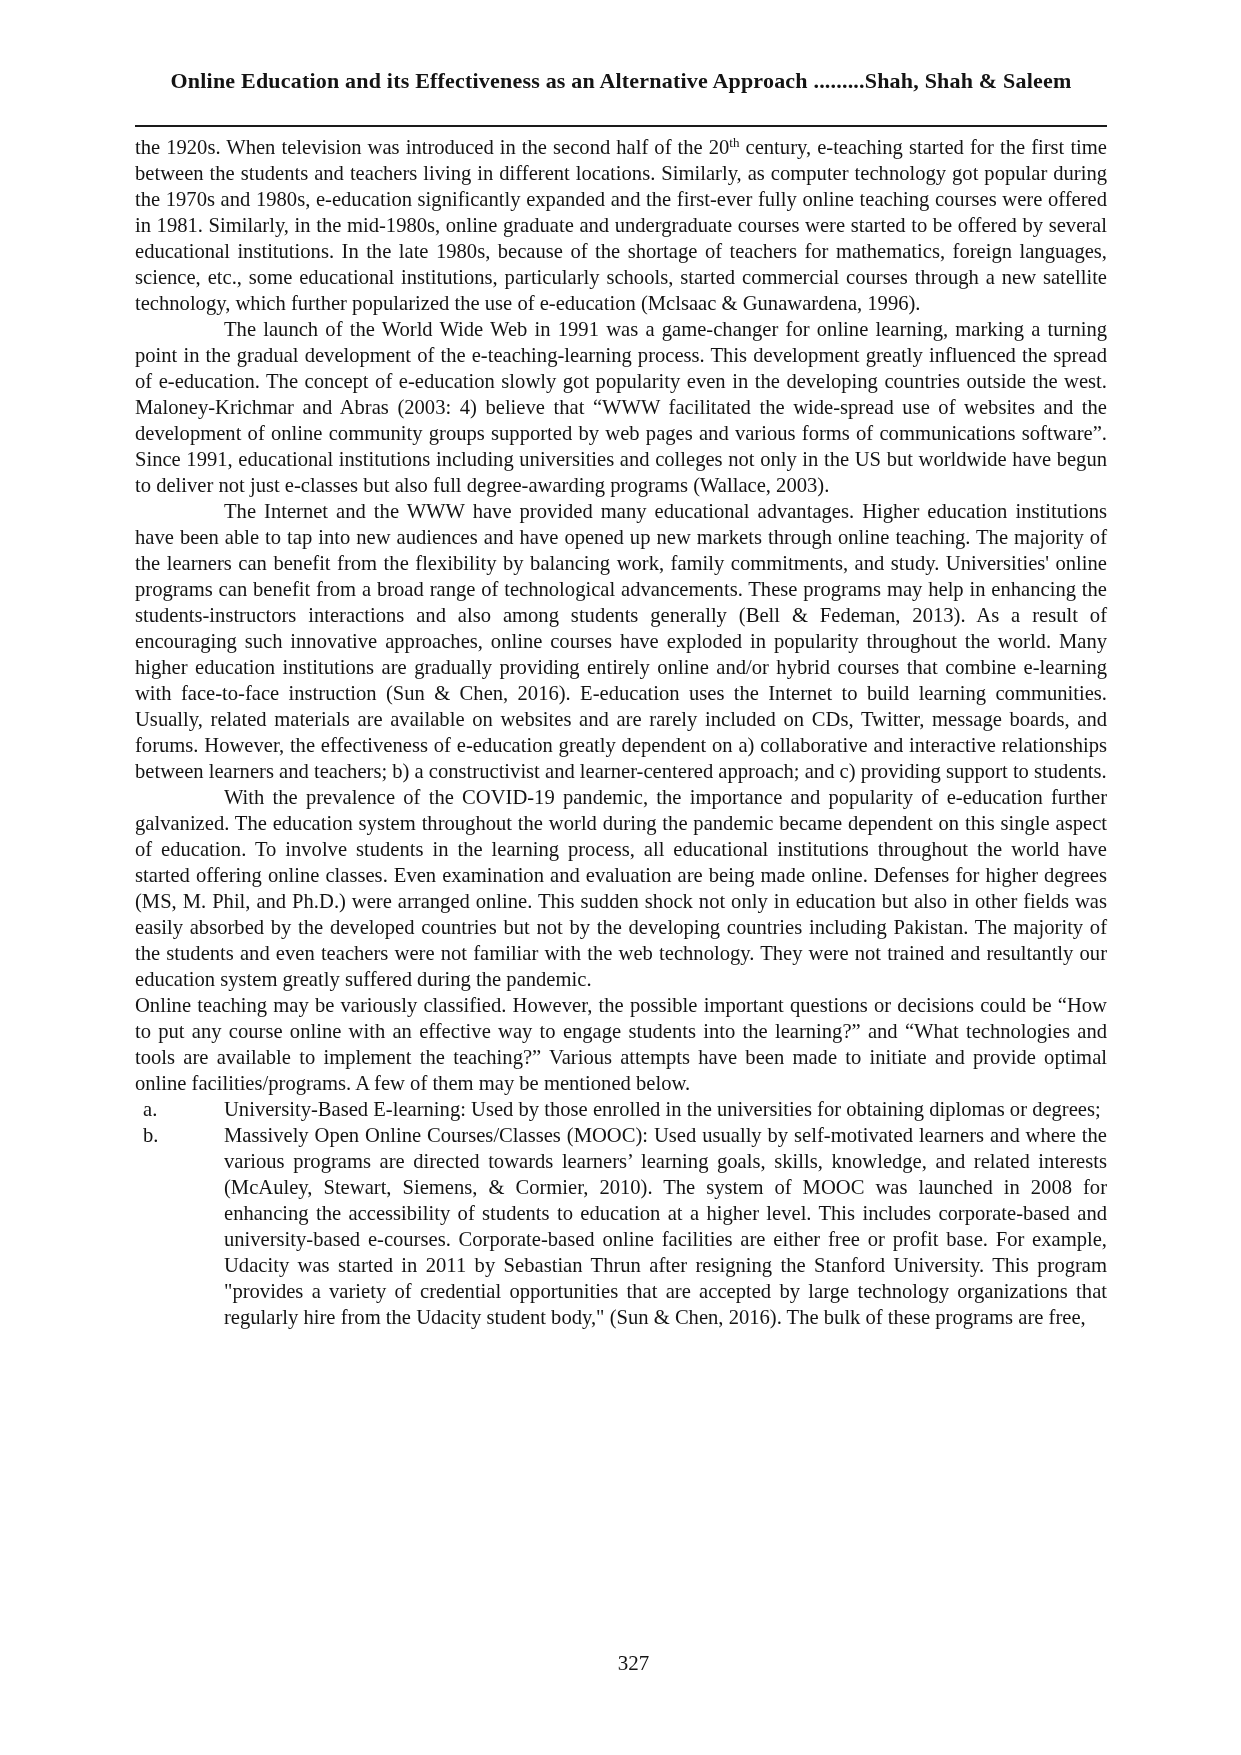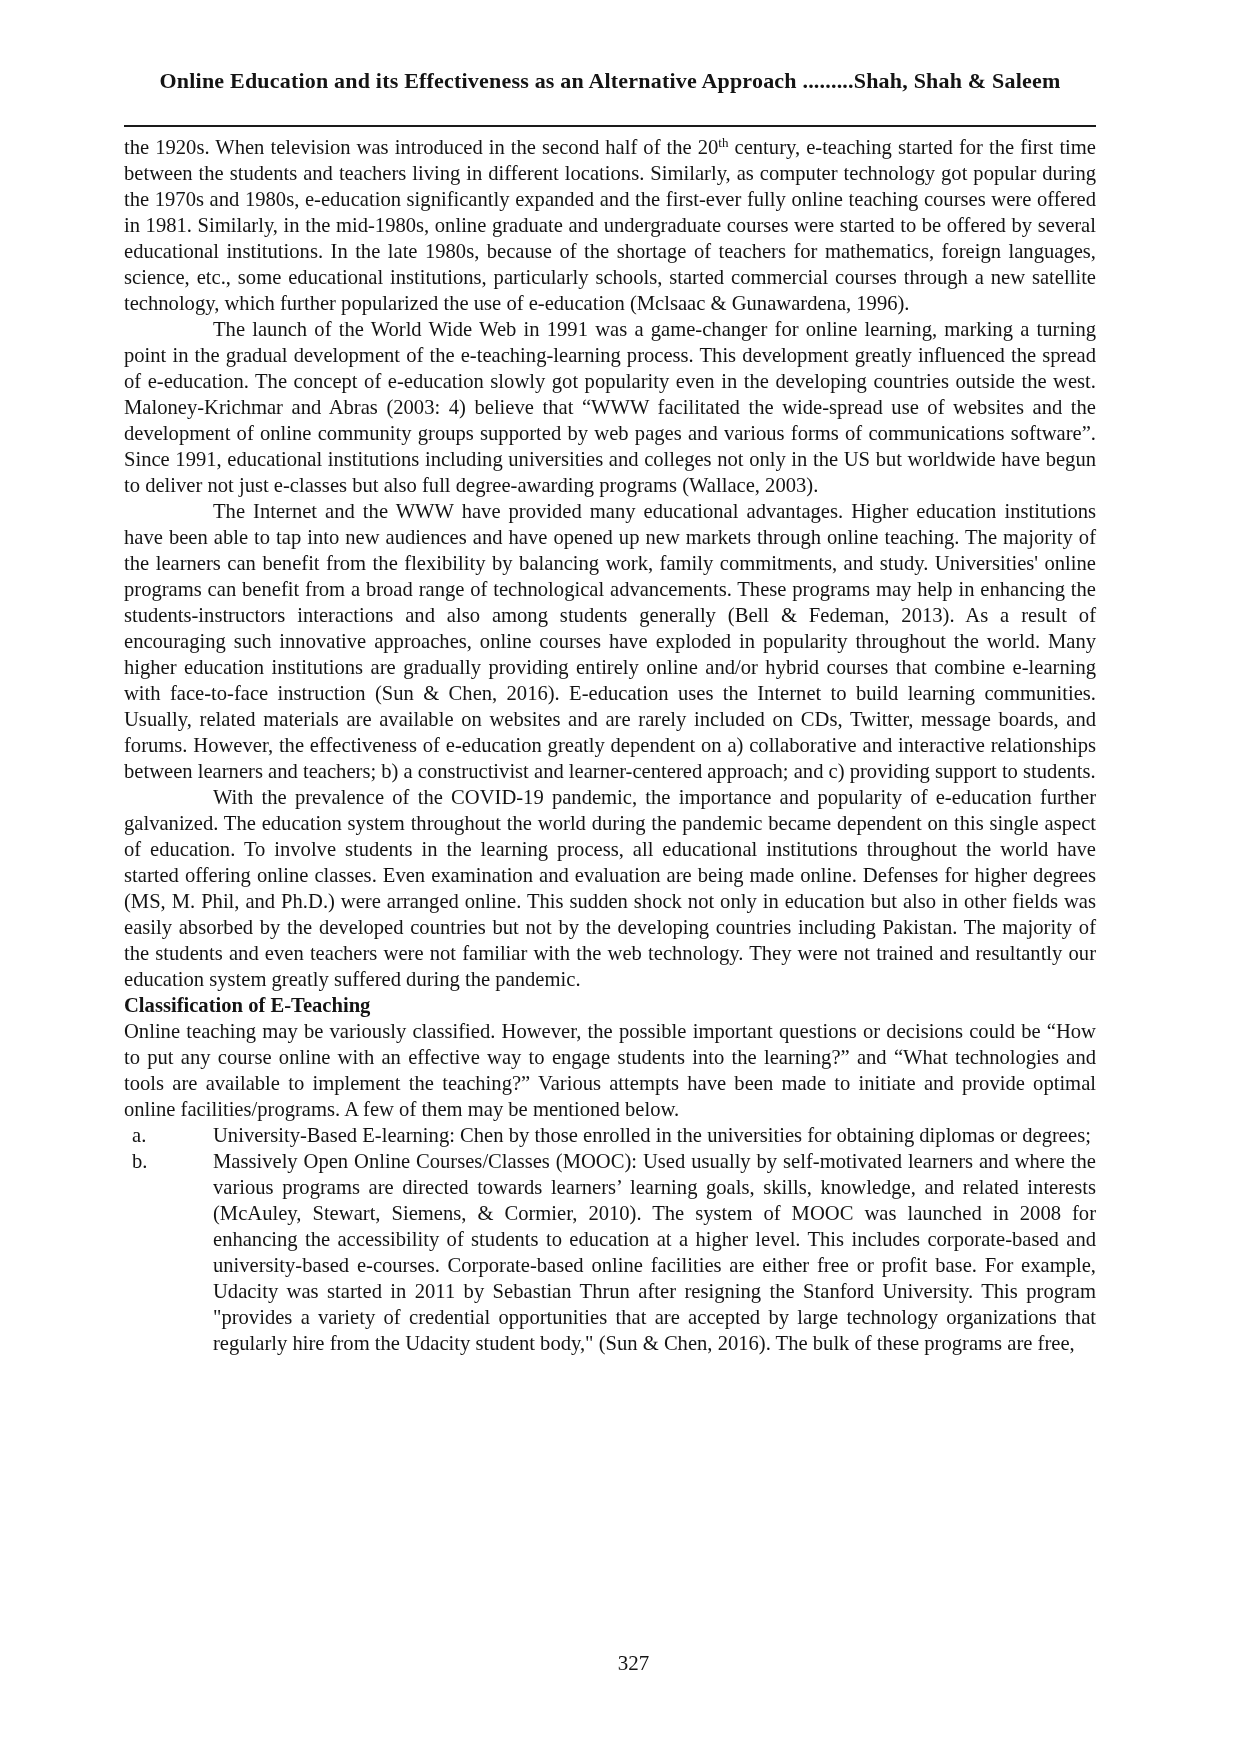--- a/index.html
+++ b/index.html
@@ -11,21 +11,21 @@
     position: relative;
     width: 1241px;
     height: 1755px;
     background: #ffffff;
     overflow: hidden;
     font-family: "Liberation Serif", "DejaVu Serif", serif;
     color: #141414;
   }
   .content {
     position: absolute;
-    left: 124px;
+    left: 135px;
     top: 66px;
     width: 972px;
   }
   .header-title {
     font-size: 22px;
     line-height: 30px;
     font-weight: bold;
     text-align: center;
     white-space: nowrap;
     letter-spacing: 0.2px;
@@ -95,27 +95,26 @@
     <div class="body-text">
 
       <p class="para noindent"><span>the 1920s. When television was introduced in the second half of the 20</span><sup class="note">th</sup><span> century, e-teaching started for the first time between the students and teachers living in different locations. Similarly, as computer technology got popular during the 1970s and 1980s, e-education significantly expanded and the first-ever fully online teaching courses were offered in 1981. Similarly, in the mid-1980s, online graduate and undergraduate courses were started to be offered by several educational institutions. In the late 1980s, because of the shortage of teachers for mathematics, foreign languages, science, etc., some educational institutions, particularly schools, started commercial courses through a new satellite technology, which further popularized the use of e-education (Mclsaac &amp; Gunawardena, 1996).</span></p>
 
       <p class="para indent">The launch of the World Wide Web in 1991 was a game-changer for online learning, marking a turning point in the gradual development of the e-teaching-learning process. This development greatly influenced the spread of e-education. The concept of e-education slowly got popularity even in the developing countries outside the west. Maloney-Krichmar and Abras (2003: 4) believe that “WWW facilitated the wide-spread use of websites and the development of online community groups supported by web pages and various forms of communications software”. Since 1991, educational institutions including universities and colleges not only in the US but worldwide have begun to deliver not just e-classes but also full degree-awarding programs (Wallace, 2003).</p>
 
       <p class="para indent">The Internet and the WWW have provided many educational advantages. Higher education institutions have been able to tap into new audiences and have opened up new markets through online teaching. The majority of the learners can benefit from the flexibility by balancing work, family commitments, and study. Universities' online programs can benefit from a broad range of technological advancements. These programs may help in enhancing the students-instructors interactions and also among students generally (Bell &amp; Fedeman, 2013). As a result of encouraging such innovative approaches, online courses have exploded in popularity throughout the world. Many higher education institutions are gradually providing entirely online and/or hybrid courses that combine e-learning with face-to-face instruction (Sun &amp; Chen, 2016). E-education uses the Internet to build learning communities. Usually, related materials are available on websites and are rarely included on CDs, Twitter, message boards, and forums. However, the effectiveness of e-education greatly dependent on a) collaborative and interactive relationships between learners and teachers; b) a constructivist and learner-centered approach; and c) providing support to students.</p>
 
       <p class="para indent">With the prevalence of the COVID-19 pandemic, the importance and popularity of e-education further galvanized. The education system throughout the world during the pandemic became dependent on this single aspect of education. To involve students in the learning process, all educational institutions throughout the world have started offering online classes. Even examination and evaluation are being made online. Defenses for higher degrees (MS, M. Phil, and Ph.D.) were arranged online. This sudden shock not only in education but also in other fields was easily absorbed by the developed countries but not by the developing countries including Pakistan. The majority of the students and even teachers were not familiar with the web technology. They were not trained and resultantly our education system greatly suffered during the pandemic.</p>
 
-      <h3 class="section-heading">Classification of E-Teaching</h3>
 
       <p class="para noindent">Online teaching may be variously classified. However, the possible important questions or decisions could be “How to put any course online with an effective way to engage students into the learning?” and “What technologies and tools are available to implement the teaching?” Various attempts have been made to initiate and provide optimal online facilities/programs. A few of them may be mentioned below.</p>
 
       <div class="list-item">
         <span class="list-label">a.</span>
-        <span>University-Based E-learning: Chen by those enrolled in the universities for obtaining diplomas or degrees;</span>
+        <span>University-Based E-learning: Used by those enrolled in the universities for obtaining diplomas or degrees;</span>
       </div>
 
       <div class="list-item">
         <span class="list-label">b.</span>
         <span>Massively Open Online Courses/Classes (MOOC): Used usually by self-motivated learners and where the various programs are directed towards learners’ learning goals, skills, knowledge, and related interests (McAuley, Stewart, Siemens, &amp; Cormier, 2010). The system of MOOC was launched in 2008 for enhancing the accessibility of students to education at a higher level. This includes corporate-based and university-based e-courses. Corporate-based online facilities are either free or profit base. For example, Udacity was started in 2011 by Sebastian Thrun after resigning the Stanford University. This program "provides a variety of credential opportunities that are accepted by large technology organizations that regularly hire from the Udacity student body," (Sun &amp; Chen, 2016). The bulk of these programs are free,</span>
       </div>
 
     </div>
   </div>
 

